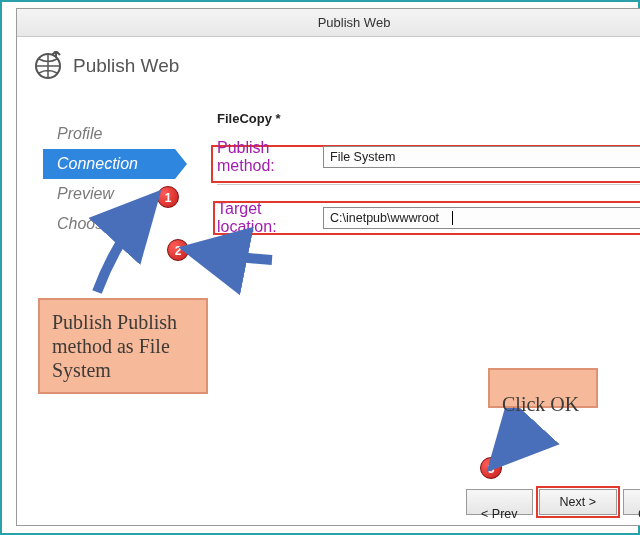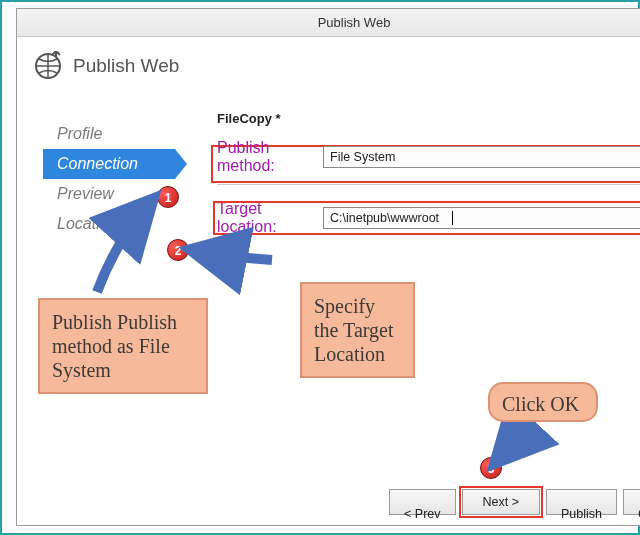--- a/index.html
+++ b/index.html
@@ -192,21 +192,21 @@
           <path d="M23 6 L23 0 M23 0 L19 4 M23 0 L27 4" fill="none" stroke="#555" stroke-width="2"></path>
         </svg>
       </span>
       <span class="txt">Publish Web</span>
     </div>
 
     <div class="sidebar">
       <div class="step">Profile</div>
       <div class="step active">Connection</div>
       <div class="step">Preview</div>
-      <div class="step">Location</div>
+      <div class="step">Choose</div>
     </div>
 
     <div class="main">
       <div class="mt">FileCopy *</div>
 
       <div class="redgroup" style="left:-6px; top:34px; width:440px; height:38px;"></div>
 
       <div class="row" id="row-pm" style="margin-top:14px;">
         <div class="lbl">Publish method:</div>
         <div class="combo">
@@ -223,21 +223,20 @@
           <input class="field" value="C:\inetpub\wwwroot" style="">
           <span class="caret" style="position:absolute; left:128px; top:4px;"></span>
         </div>
       </div>
 
     </div>
 
     <div class="btnbar">
       <div class="btn">&lt; Prev</div>
       <div class="btn redbox-tight" style="padding:0 20px;">Next &gt;</div>
-      <div class="btn">Publish</div>
       <div class="btn">Close</div>
     </div>
 
   </div>
 
   <div class="ann">
 
     <div class="num" style="left:155px; top:184px;">1</div>
     <div class="num" style="left:165px; top:237px;">2</div>
     <div class="num" style="left:478px; top:455px;">3</div>
@@ -250,17 +249,16 @@
       </defs>
 
       <path d="M95 290 C110 250 130 220 150 198" stroke="#4a6fba" stroke-width="10" fill="none" marker-end="url(#ah)"></path>
 
       <path d="M270 258 C240 256 210 252 190 248" stroke="#4a6fba" stroke-width="10" fill="none" marker-end="url(#ah)"></path>
 
       <path d="M530 418 C520 434 505 448 494 460" stroke="#4a6fba" stroke-width="10" fill="none" marker-end="url(#ah)"></path>
     </svg>
 
     <div class="note" style="left:36px; top:296px; width:170px;">Publish Publish method as File System</div>
-    <div class="note" style="left:298px; top:280px; width:115px;">Specify the Target Location</div>
-    <div class="note" style="left:486px; top:380px; width:110px; height:40px; padding-top:8px;border-radius:15px;">Click OK</div>
+    <div class="note" style="left:486px; top:366px; width:110px; height:40px; padding-top:22px;">Click OK</div>
 
   </div>
 </div>
 
 </body></html>

